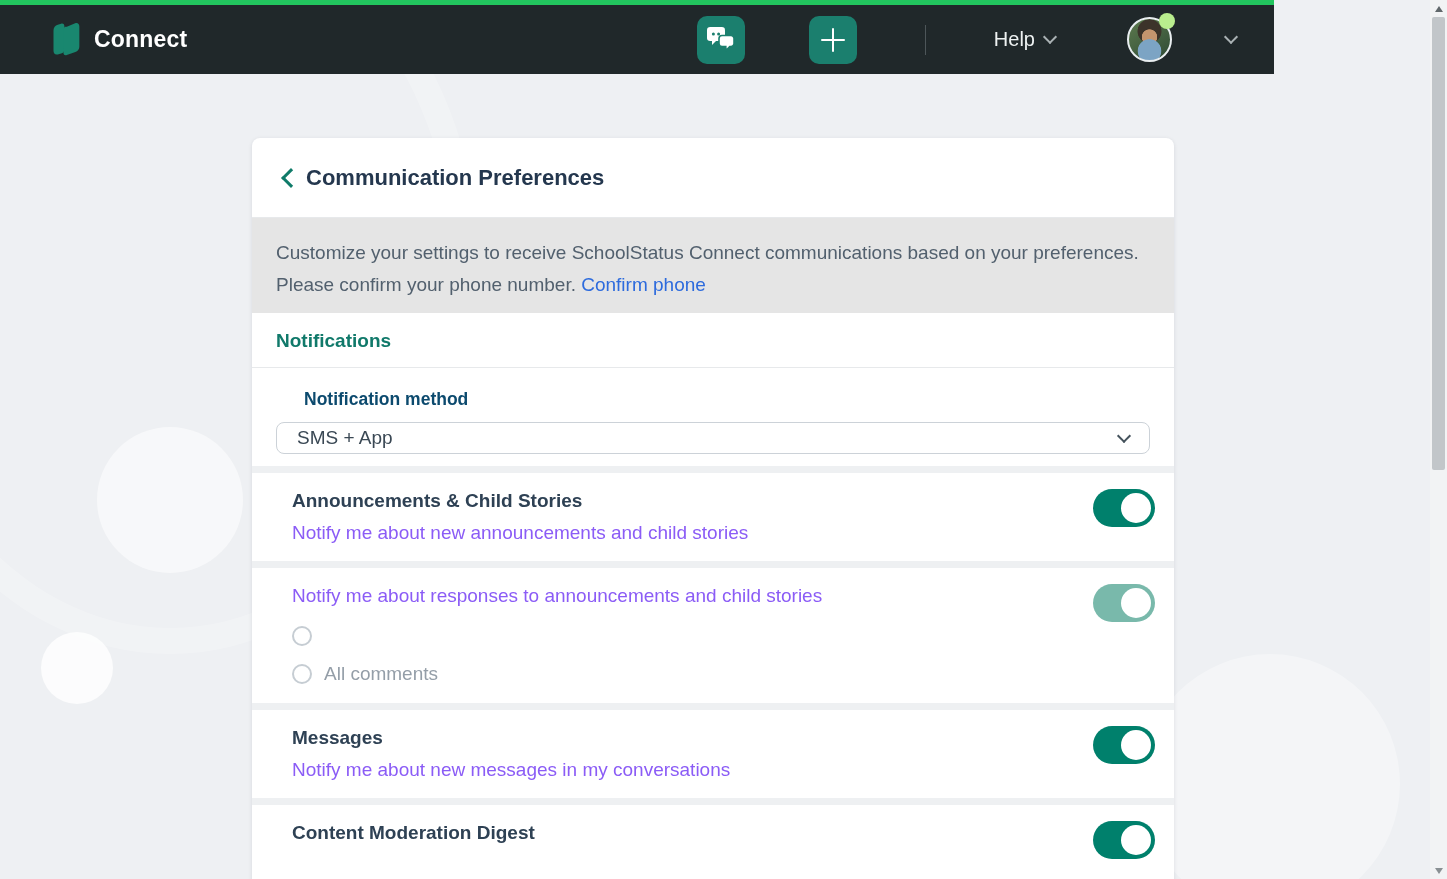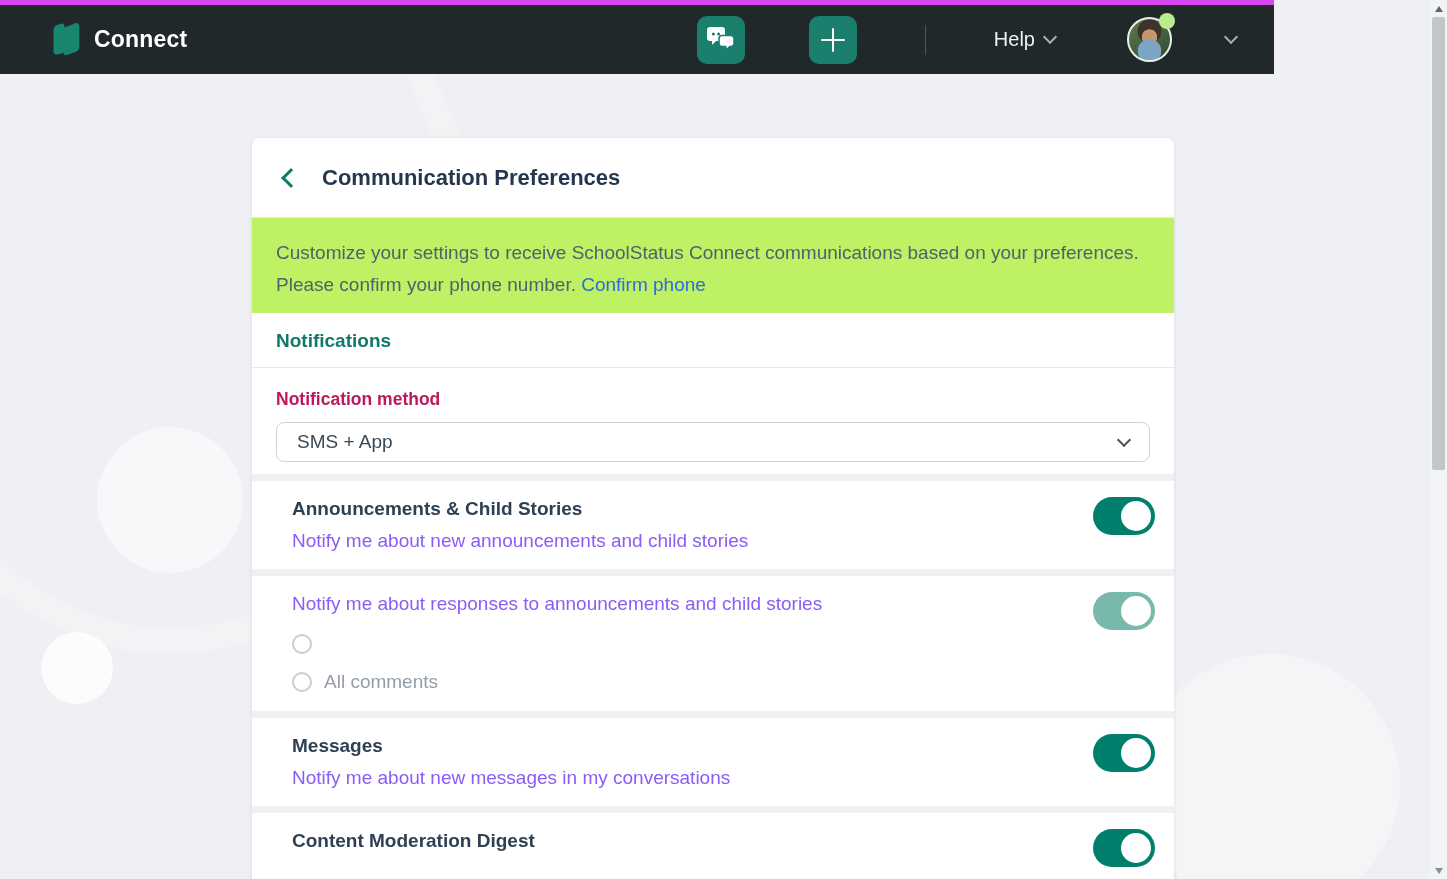--- a/index.html
+++ b/index.html
@@ -7,21 +7,21 @@
   body {
     font-family:"Liberation Sans", sans-serif;
     background:#eef0f3;
     position:relative;
     color:#2e4154;
   }
 
   
   .topbar {
     position:absolute; top:0; left:0; width:1274px; height:74px;
-    background:#20282a; border-top:5px solid #d946ef;
+    background:#20282a; border-top:5px solid #22c55e;
     display:flex; align-items:center; padding:0 38px 0 44px; z-index:20;
   }
   .brand { display:flex; align-items:center; gap:12px; }
   .brand-name { color:#ffffff; font-size:23px; font-weight:bold; letter-spacing:.2px; }
   .nav-right { margin-left:auto; display:flex; align-items:center;gap:42px; }
   .nav-btn {
     width:48px; height:48px; border-radius:10px; background:#1b7f6e;
     display:flex; align-items:center; justify-content:center; cursor:pointer;
   }
   .nav-btn + .nav-btn { margin-left:22px; }
@@ -69,37 +69,37 @@
     background:#fff; border-radius:8px 8px 0 0; z-index:1;
     box-shadow:0 1px 4px rgba(16,24,40,.10);
   }
   .card-header {
     height:79px; display:flex; align-items:center; padding:0 24px;
   }
   .back-chevron {
     width:14px; height:14px; border-left:3px solid #0f7b69; border-bottom:3px solid #0f7b69;
     transform:rotate(45deg); cursor:pointer; flex:0 0 auto; margin-left:8px;
   }
-  .card-title { margin-left:24px; font-size:22px; font-weight:600; color:#24374e; }
+  .card-title { margin-left:8px; font-size:22px; font-weight:600; color:#24374e; }
 
   .intro {
-    background:#bef264; border-top:1px solid #e7e9eb;
+    background:#e5e5e5; border-top:1px solid #e7e9eb;
     padding:19px 24px 12px; font-size:19px; line-height:32px; color:#52606e;
   }
   .intro a { color:#2d6bdd; text-decoration:none; cursor:pointer; }
 
   .section-head {
     padding:16px 24px 15px; border-bottom:1px solid #e7e9eb;
     font-size:19px; line-height:23px; font-weight:bold; color:#10796a;
   }
 
   .method-block { padding:20px 24px 12px; }
-  .method-label { font-size:17.5px; font-weight:600; color:#be185d; line-height:22px; margin-bottom:12px; }
+  .method-label { font-size:17.5px; font-weight:600; color:#0c4a6e; line-height:22px; margin-bottom:12px;margin-left:28px; }
   .select {
-    height:40px; border:1px solid #ccd2d8; border-radius:8px; background:#fff;
+    height:32px; border:1px solid #ccd2d8; border-radius:8px; background:#fff;
     display:flex; align-items:center; justify-content:space-between;
     padding:0 20px; font-size:19px; color:#3a4854; cursor:pointer;
   }
   .select-chev {
     width:10px; height:10px; border-right:2px solid #45525c; border-bottom:2px solid #45525c;
     transform:rotate(45deg); margin-top:-5px;
   }
 
   .gap { height:7px; background:#eef0f2; }
 

